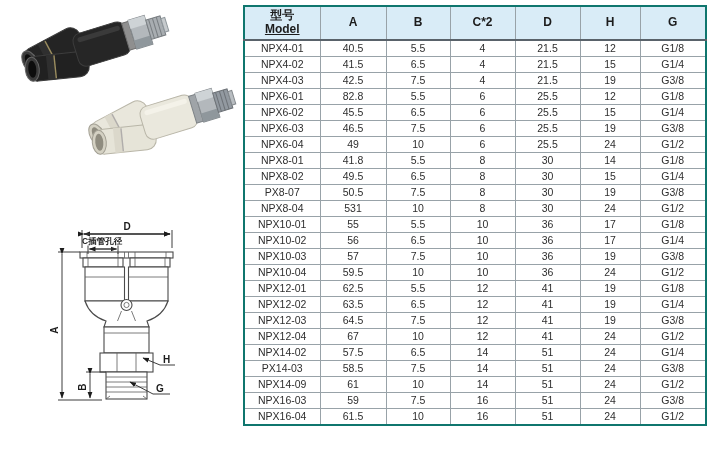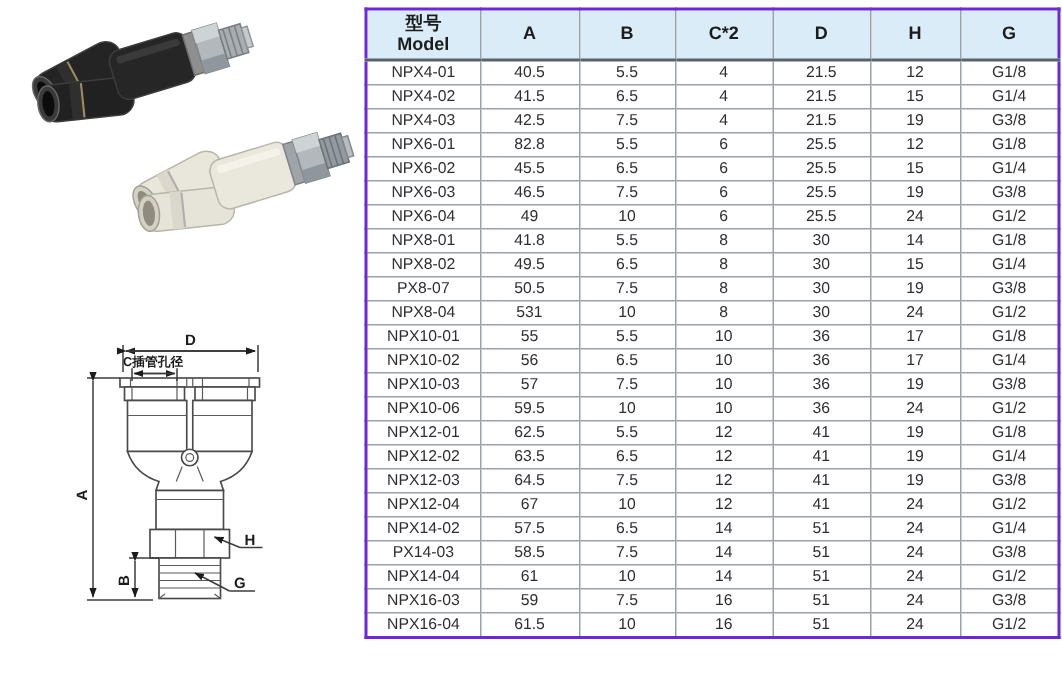--- a/index.html
+++ b/index.html
@@ -3,28 +3,28 @@
 <meta charset="utf-8">
 <style>
   * { box-sizing: border-box; margin: 0; padding: 0; }
   html,body { width:708px; height:456px; background:#fff; font-family:"Liberation Sans",sans-serif; }
   .page { position:relative; width:708px; height:456px; overflow:hidden; background:#fff; }
 
   .photo-area { position:absolute; left:0; top:0; width:243px; height:190px; background:#fff; }
   .drawing-area { position:absolute; left:0; top:190px; width:243px; height:266px; background:#fff; }
 
   .table-wrap { position:absolute; left:243px; top:5px; width:463px; }
-  table.spec { border-collapse:collapse; table-layout:fixed; width:462px; border:2px solid #6d28d9; }
+  table.spec { border-collapse:collapse; table-layout:fixed; width:462px; border:2px solid #0f766e; }
   table.spec th, table.spec td { border:1px solid #98a2a8; text-align:center; vertical-align:middle; overflow:hidden; white-space:nowrap; }
   table.spec thead th { background:#d9ecf7; border-bottom:2px solid #59626a; height:34px; font-size:12px; font-weight:bold; color:#1c1c1c; line-height:1.15; }
   table.spec td { height:15px; font-size:10.5px; color:#2e2e2e; padding:0 2px; line-height:15px; font-weight:400; }
   col.c-model { width:76px; } col.c-a { width:66px; } col.c-b { width:64px; }
   col.c-c { width:65px; } col.c-d { width:65px; } col.c-h { width:60px; } col.c-g { width:66px; }
   .hdr-cn { display:block; font-size:12px; }
-  .hdr-en { display:block; font-size:12px; }
+  .hdr-en { display:block; font-size:12px;text-decoration:underline; }
 
   svg text { font-family:"Liberation Sans",sans-serif; }
   .dim { stroke:#3c3c3c; stroke-width:1; fill:none; }
   .outline { stroke:#4a4a4a; stroke-width:1.1; fill:#ffffff; }
   .thin { stroke:#5a5a5a; stroke-width:0.8; fill:none; }
   .lbl { fill:#1c1c1c; font-size:10px; font-weight:bold; }
   .lblc { fill:#1c1c1c; font-size:8.5px; font-weight:bold; }
 </style>
 </head>
 <body>
@@ -337,21 +337,21 @@
           <tr>
             <td>NPX10-03</td>
             <td>57</td>
             <td>7.5</td>
             <td>10</td>
             <td>36</td>
             <td>19</td>
             <td>G3/8</td>
           </tr>
           <tr>
-            <td>NPX10-06</td>
+            <td>NPX10-04</td>
             <td>59.5</td>
             <td>10</td>
             <td>10</td>
             <td>36</td>
             <td>24</td>
             <td>G1/2</td>
           </tr>
           <tr>
             <td>NPX12-01</td>
             <td>62.5</td>
@@ -400,21 +400,21 @@
           <tr>
             <td>PX14-03</td>
             <td>58.5</td>
             <td>7.5</td>
             <td>14</td>
             <td>51</td>
             <td>24</td>
             <td>G3/8</td>
           </tr>
           <tr>
-            <td>NPX14-04</td>
+            <td>NPX14-09</td>
             <td>61</td>
             <td>10</td>
             <td>14</td>
             <td>51</td>
             <td>24</td>
             <td>G1/2</td>
           </tr>
           <tr>
             <td>NPX16-03</td>
             <td>59</td>

